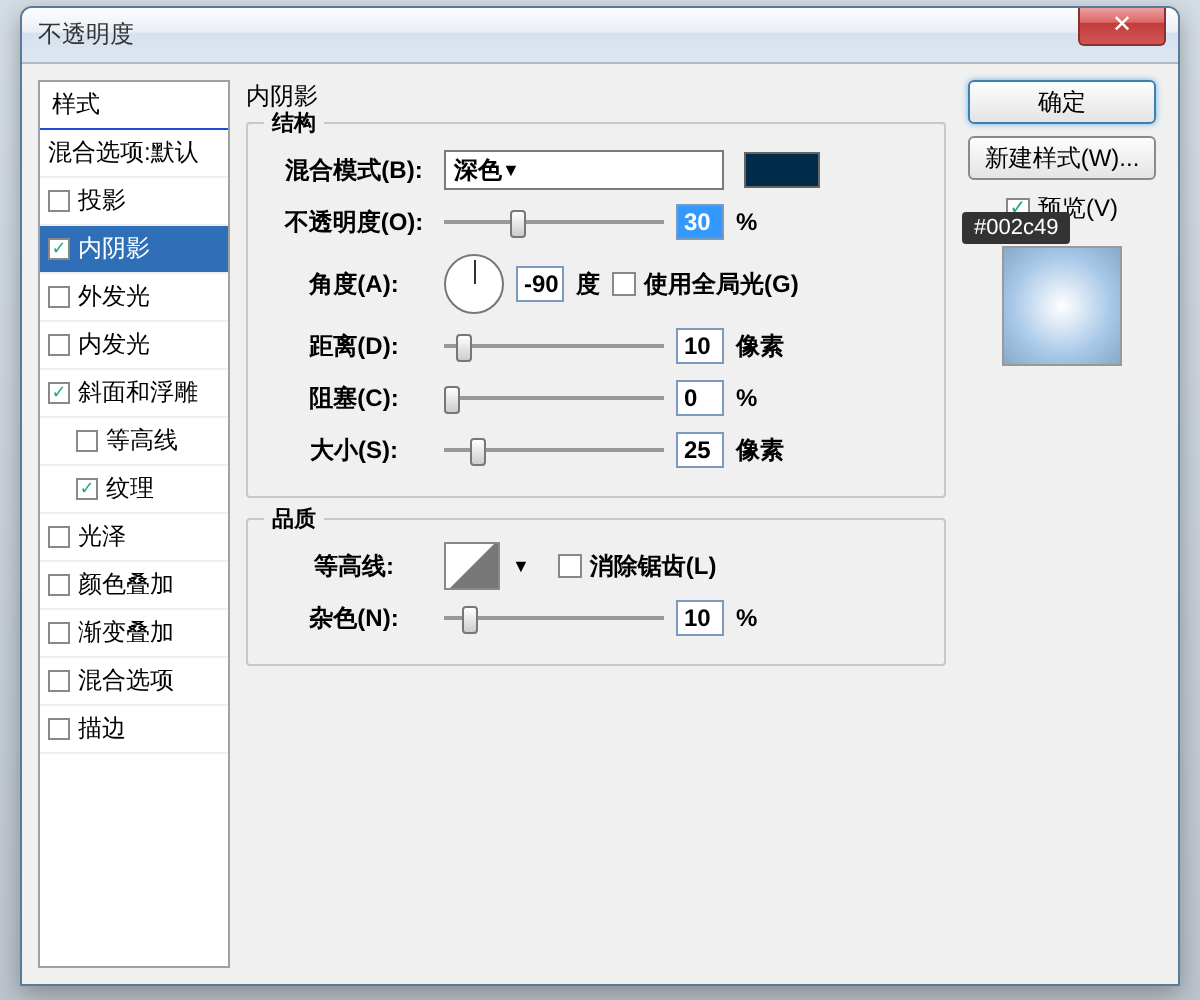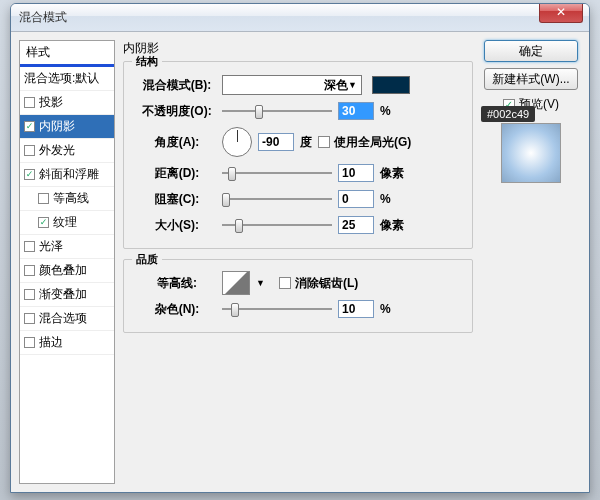--- a/index.html
+++ b/index.html
@@ -3,56 +3,56 @@
 <meta charset="utf-8">
 <style>
 * { box-sizing: border-box; margin: 0; padding: 0; font-family: "Microsoft YaHei", SimSun, sans-serif; font-size: 12px; }
 body { background: linear-gradient(180deg, #d4dce5 0%, #c8d0d9 50%, #bcc4cd 100%); width: 600px; height: 500px; overflow: hidden; }
 .window { position: absolute; left: 10px; top: 3px; width: 580px; height: 490px; background: #f0f0f0; border: 1px solid #5a7a9a; border-radius: 6px 6px 0 0; box-shadow: 0 4px 12px rgba(0,0,0,0.3); }
 .titlebar { height: 28px; background: linear-gradient(180deg, #fdfdfe 0%, #e9eef5 45%, #d7e1ed 46%, #dde6f1 100%); border-bottom: 1px solid #b0b8c2; border-radius: 5px 5px 0 0; position: relative; display: flex; align-items: center; padding-left: 8px; }
 .titlebar .title { color: #333; }
 .close-btn { position: absolute; right: 6px; top: 0px; width: 44px; height: 19px; background: linear-gradient(180deg, #e8a0a0 0%, #d66 40%, #c43b3b 41%, #cf5555 100%); border: 1px solid #8a3030; border-top: none; border-radius: 0 0 3px 3px; color: #fff; text-align: center; line-height: 16px; font-size: 11px; cursor: pointer; }
 .body { position: absolute; left: 8px; top: 36px; right: 8px; bottom: 8px; display: flex; gap: 8px; }
 .style-list { width: 96px; border: 1px solid #a0a0a0; background: #fff; }
-.style-list .hdr { padding: 3px 6px; border-bottom: 3px solid #1d4ed8; }
+.style-list .hdr { padding: 3px 6px; border-bottom: 1px solid #1d4ed8; }
 .style-list .item { padding: 3px 4px; border-bottom: 1px solid #eee; display: flex; align-items: center; gap: 4px; cursor: pointer; }
 .style-list .item.sub { padding-left: 18px; }
 .style-list .item.selected { background: #2f6fb7; color: #fff; }
 .style-list .cb { width: 11px; height: 11px; border: 1px solid #888; background: #fff; font-size: 9px; line-height: 9px; text-align: center; color: #2a6; display: inline-block; }
 .main { flex: 1; position: relative; }
 .panel-title { margin-bottom: 4px; }
 .group { border: 1px solid #c8c8c8; border-radius: 2px; margin-bottom: 10px; padding: 10px 10px 10px 14px; position: relative; font-weight: bold; }
 .group-label { position: absolute; top: -8px; left: 8px; background: #f0f0f0; padding: 0 4px; font-size: 11px; }
 .row { display: flex; align-items: center; height: 26px; gap: 6px; }
 .row label { width: 78px; text-align: center; }
-.sel { width: 140px; height: 20px; border: 1px solid #7a7a7a; background: #fff; display: inline-flex; align-items: center; justify-content: flex-end; padding: 0 4px; }
+.sel { width: 140px; height: 20px; border: 1px solid #7a7a7a; background: #fff; display: inline-flex; align-items: center; justify-content: flex-start; padding: 0 4px; }
 .sel .arrow { font-size: 9px; }
 .swatch { width: 38px; height: 18px; border: 1px solid #666; background: #002c49; margin-left: 4px; cursor: pointer; }
 .tooltip { position: absolute; background: #333; color: #fff; padding: 2px 6px; font-size: 11px; border-radius: 2px; left: 358px; top: 66px; z-index: 5; }
 .slider { position: relative; width: 110px; height: 16px; display: inline-block; }
 .slider .track { position: absolute; left: 0; right: 0; top: 7px; height: 2px; background: #999; }
 .slider .thumb { position: absolute; top: 2px; width: 8px; height: 14px; background: linear-gradient(180deg,#fff,#ccc); border: 1px solid #777; border-radius: 2px; }
-.num { width: 36px; height: 18px; border: 1px solid #7a9ac0; background: #fff; text-align: left; padding: 0 3px; line-height: 16px; display: inline-block; }
+.num { width: 24px; height: 18px; border: 1px solid #7a9ac0; background: #fff; text-align: left; padding: 0 3px; line-height: 16px; display: inline-block; }
 .num.sel-blue { background: #3399ff; color: #fff; }
 .dial { width: 30px; height: 30px; border: 1px solid #777; border-radius: 50%; background: #fff; position: relative; display: inline-block; }
 .dial .needle { position: absolute; left: 50%; top: 50%; width: 12px; height: 1px; background: #333; transform-origin: 0 0; transform: rotate(-90deg); }
 .contour { width: 28px; height: 24px; border: 1px solid #888; background: linear-gradient(135deg,#fff 49%, #777 51%); display: inline-block; }
 .btncol { width: 100px; display: flex; flex-direction: column; gap: 6px; align-items: center; }
 .btn { width: 94px; height: 22px; border: 1px solid #8a8a8a; background: linear-gradient(180deg,#fdfdfd,#e4e4e4); border-radius: 3px; text-align: center; line-height: 20px; cursor: pointer; }
 .btn.primary { border: 1px solid #3c7fb1; box-shadow: 0 0 3px #6bb3e6; }
 .chk { display: flex; align-items: center; gap: 4px; }
 .chk .cb { width: 12px; height: 12px; border: 1px solid #888; background: #fff; font-size: 10px; line-height: 10px; text-align: center; color: #2a6; }
 .preview { width: 60px; height: 60px; border: 1px solid #999; background: radial-gradient(circle at 50% 50%, #fff, #a8c8e8 60%, #88a8c8); margin-top: 4px; }
 </style>
 </head>
 <body>
 
 <div class="window">
   <div class="titlebar">
-    <span class="title">混合模式</span>
+    <span class="title">不透明度</span>
     <div class="close-btn">
       <span>✕</span>
     </div>
   </div>
 
   <div class="body">
 
     <div class="style-list">
       <div class="hdr">样式</div>
       <div class="item">混合选项:默认</div>
@@ -61,20 +61,24 @@
             <span class="cb"></span>
             <span>投影</span>
           </div>
           <div class="item selected">
             <span class="cb">✓</span>
             <span>内阴影</span>
           </div>
           <div class="item">
             <span class="cb"></span>
             <span>外发光</span>
+          </div>
+          <div class="item">
+            <span class="cb"></span>
+            <span>内发光</span>
           </div>
           <div class="item">
             <span class="cb">✓</span>
             <span>斜面和浮雕</span>
           </div>
           <div class="item sub">
             <span class="cb"></span>
             <span>等高线</span>
           </div>
           <div class="item sub">

